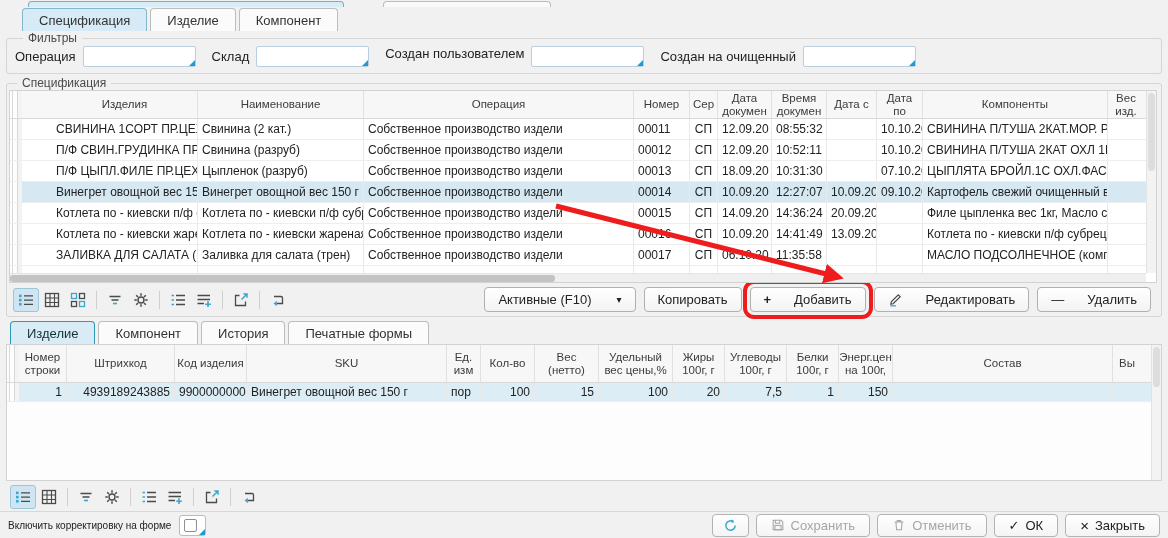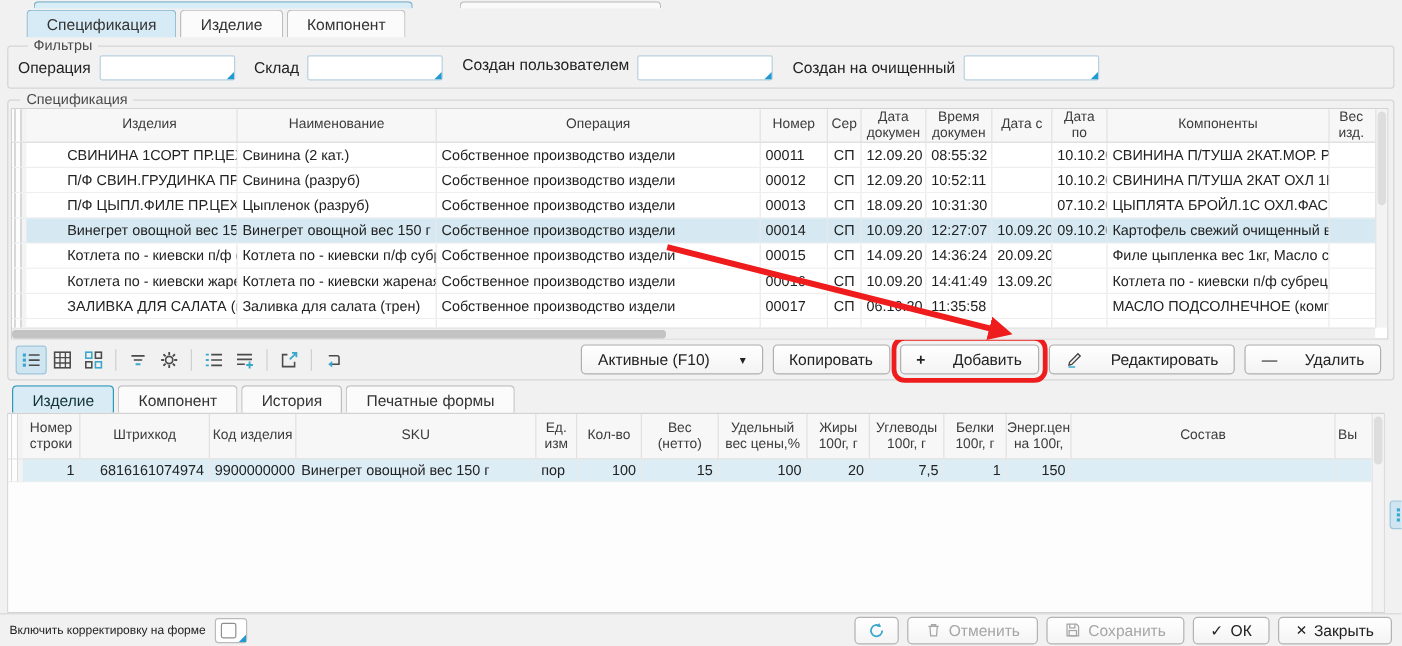--- a/index.html
+++ b/index.html
@@ -74,21 +74,21 @@
   .icon-btn.active { background:#cfe6f2; border-color:#9cc6da; }
   .tsep { width:1px; height:18px; background:#cfcfcf; margin:0 5px; }
   .btn-group { margin-left:auto; display:flex; align-items:center; gap:8px; padding-right:4px; }
   .btn { height:25px; padding:0 13px; background:linear-gradient(#ffffff,#f3f3f3);
          border:1px solid #b0b0b0; border-radius:4px; font-size:13px; color:#222;
          display:flex; align-items:center; gap:23px; white-space:nowrap; cursor:default; }
   .btn .glyph { font-weight:bold; }
   .chev { font-size:10px; margin-left:2px; }
   .red-out { outline:4px solid #ee1c1c; outline-offset:3px; }
   
-  .bt-wrap { margin:0 6px; flex:1; display:flex; min-height:0; }
+  .bt-wrap { margin:0 6px; flex:1; display:flex; flex-direction:column; min-height:0; }
   .bt { flex:1; display:flex; flex-direction:column; min-height:0; }
   .bt .hrow { height:38px; }
   .bt .trow { height:19px; }
   .bt .cell { line-height:18px; }
   .bt-fill { flex:1; background:#fdfdfd; }
   .bt .d1{width:48px;flex:none;text-align:right;} .bt .d2{width:108px;flex:none;text-align:right;}
   .bt .d3{width:72px;flex:none;} .bt .d4{width:200px;flex:none;} .bt .d5{width:34px;flex:none;}
   .bt .d6{width:54px;flex:none;text-align:right;} .bt .d7{width:64px;flex:none;text-align:right;}
   .bt .d8{width:74px;flex:none;text-align:right;} .bt .d9{width:52px;flex:none;text-align:right;}
   .bt .d10{width:62px;flex:none;text-align:right;} .bt .d11{width:52px;flex:none;text-align:right;}
@@ -441,21 +441,21 @@
       <div class="hc d11">Белки 100г, г</div>
       <div class="hc d12">Энерг.цен на 100г,</div>
       <div class="hc d13">Состав</div>
       <div class="hc d14">Вы</div>
     </div>
     <div style="margin-right:10px;">
 
     <div class="grow trow sel">
           <div class="gutter"></div>
           <div class="cell d1">1</div>
-          <div class="cell d2">6816161074974</div>
+          <div class="cell d2">4939189243885</div>
           <div class="cell d3">9900000000(</div>
           <div class="cell d4">Винегрет овощной вес 150 г</div>
           <div class="cell d5">пор</div>
           <div class="cell d6">100</div>
           <div class="cell d7">15</div>
           <div class="cell d8">100</div>
           <div class="cell d9">20</div>
           <div class="cell d10">7,5</div>
           <div class="cell d11">1</div>
           <div class="cell d12">150</div>
@@ -534,32 +534,32 @@
     </span>
   <div class="fbtns">
     <button class="fbtn" style="padding:0 10px;">
       <svg class="ic" width="15" height="15" viewBox="0 0 16 16">
           <path d="M13 8 A5 5 0 1 1 11.2 4.2" fill="none" stroke="#3aa7cc" stroke-width="1.6"></path>
           <path d="M10.4 1.2 L11.8 4.8 L8.2 4.4 Z" fill="#3aa7cc"></path>
         </svg>
     </button>
     <button class="fbtn disabled">
       <svg class="ic" width="14" height="14" viewBox="0 0 16 16">
-          <path d="M3 4.5 H13 M6 4.5 V3 H10 V4.5" fill="none" stroke="#a5a5a5" stroke-width="1.2"></path>
-          <path d="M4.5 4.5 L5.2 13.5 H10.8 L11.5 4.5" fill="none" stroke="#a5a5a5" stroke-width="1.2"></path>
-        </svg>
-      <span>Отменить</span>
+          <path d="M2.5 2.5 H11.5 L13.5 4.5 V13.5 H2.5 Z" fill="none" stroke="#a5a5a5" stroke-width="1.2"></path>
+          <path d="M5 2.5 V6 H10 V2.5" fill="none" stroke="#a5a5a5" stroke-width="1.2"></path>
+          <rect x="4.5" y="8.5" width="7" height="5" fill="none" stroke="#a5a5a5" stroke-width="1.2"></rect>
+        </svg>
+      <span>Сохранить</span>
     </button>
     <button class="fbtn disabled">
       <svg class="ic" width="14" height="14" viewBox="0 0 16 16">
-          <path d="M2.5 2.5 H11.5 L13.5 4.5 V13.5 H2.5 Z" fill="none" stroke="#a5a5a5" stroke-width="1.2"></path>
-          <path d="M5 2.5 V6 H10 V2.5" fill="none" stroke="#a5a5a5" stroke-width="1.2"></path>
-          <rect x="4.5" y="8.5" width="7" height="5" fill="none" stroke="#a5a5a5" stroke-width="1.2"></rect>
-        </svg>
-      <span>Сохранить</span>
+          <path d="M3 4.5 H13 M6 4.5 V3 H10 V4.5" fill="none" stroke="#a5a5a5" stroke-width="1.2"></path>
+          <path d="M4.5 4.5 L5.2 13.5 H10.8 L11.5 4.5" fill="none" stroke="#a5a5a5" stroke-width="1.2"></path>
+        </svg>
+      <span>Отменить</span>
     </button>
     <button class="fbtn">
       <span class="glyph" style="font-weight:normal;">✓</span>
       <span>ОК</span>
     </button>
     <button class="fbtn">
       <span class="glyph" style="font-size:15px;font-weight:normal;">×</span>
       <span>Закрыть</span>
     </button>
   </div>

